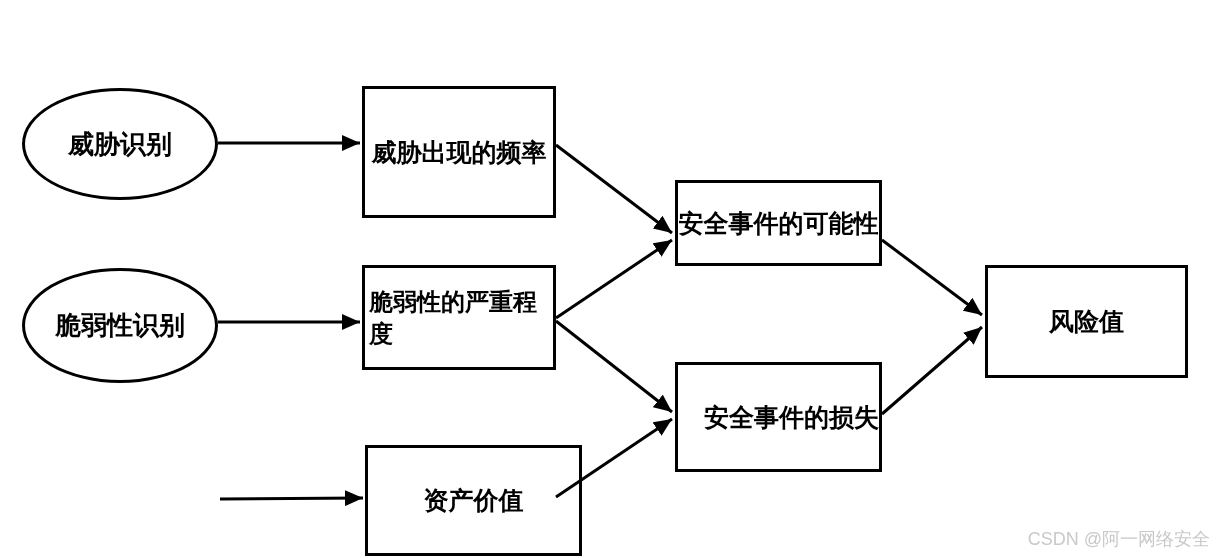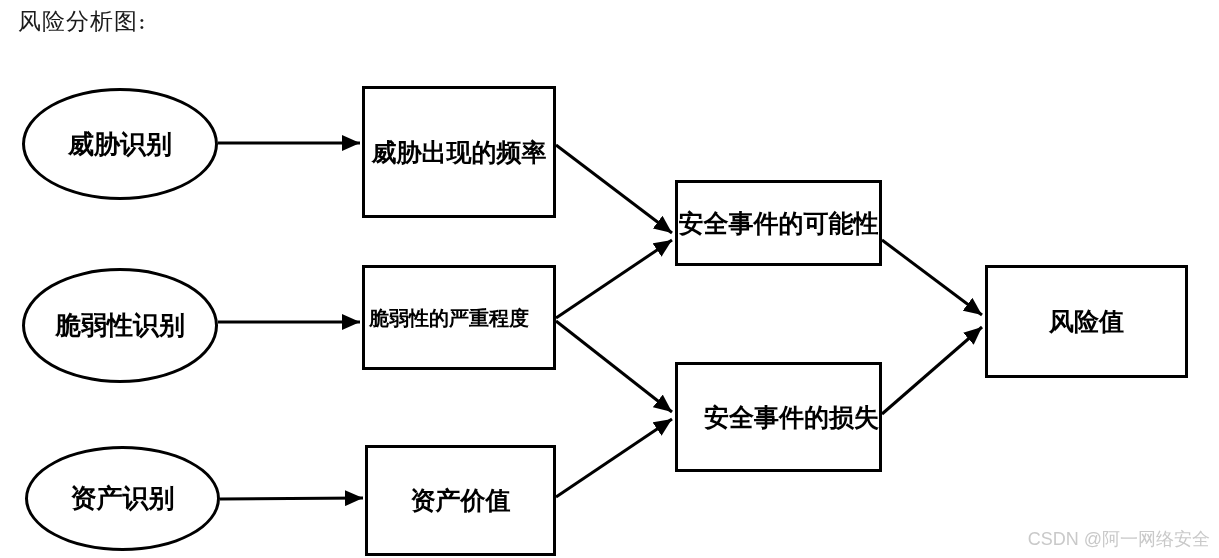--- a/index.html
+++ b/index.html
@@ -33,21 +33,21 @@
     color: #000000;
     z-index: 1;
     text-align: center;
   }
   .ellipse { border-radius: 50%; font-size: 26px; }
   .rect { font-size: 25px; }
   .rect .label { white-space: nowrap; }
   .rect.wrap { justify-content: flex-start; text-align: left; }
   .rect.wrap .label {
     white-space: normal;
-    font-size: 20px;
+    font-size: 24px;
     line-height: 1.3;
     padding-left: 4px;
     padding-right: 12px;
   }
   svg.arrows {
     position: absolute;
     left: 0; top: 0;
     z-index: 2;
     pointer-events: none;
   }
@@ -58,43 +58,39 @@
     font-size: 18px;
     color: #c9c9c9;
     z-index: 3;
   }
 </style>
 </head>
 <body>
 
 <div class="page">
 
-  <div class="title">风险分析图:</div>
 
   <div class="node ellipse" style="left:22px; top:88px; width:196px; height:112px;">
     <span class="label">威胁识别</span>
   </div>
 
   <div class="node ellipse" style="left:22px; top:268px; width:196px; height:115px;">
     <span class="label">脆弱性识别</span>
   </div>
 
-  <div class="node ellipse" style="left:25px; top:446px; width:195px; height:105px;">
-    <span class="label">资产识别</span>
-  </div>
 
   <div class="node rect" style="left:362px; top:86px; width:194px; height:132px;">
     <span class="label">威胁出现的频率</span>
   </div>
 
   <div class="node rect wrap" style="left:362px; top:265px; width:194px; height:105px;">
     <span class="label">脆弱性的严重程度</span>
   </div>
 
-  <div class="node rect" style="left:365px; top:445px; width:191px; height:111px;text-align:right;">
+  <div class="node rect" style="left:365px; top:445px; width:217px; height:111px;text-align:right;">
     <span class="label">资产价值</span>
   </div>
 
   <div class="node rect" style="left:675px; top:180px; width:207px; height:86px;">
     <span class="label">安全事件的可能性</span>
   </div>
 
   <div class="node rect" style="left:675px; top:362px; width:207px; height:110px;justify-content:flex-end;">
     <span class="label">安全事件的损失</span>
   </div>

